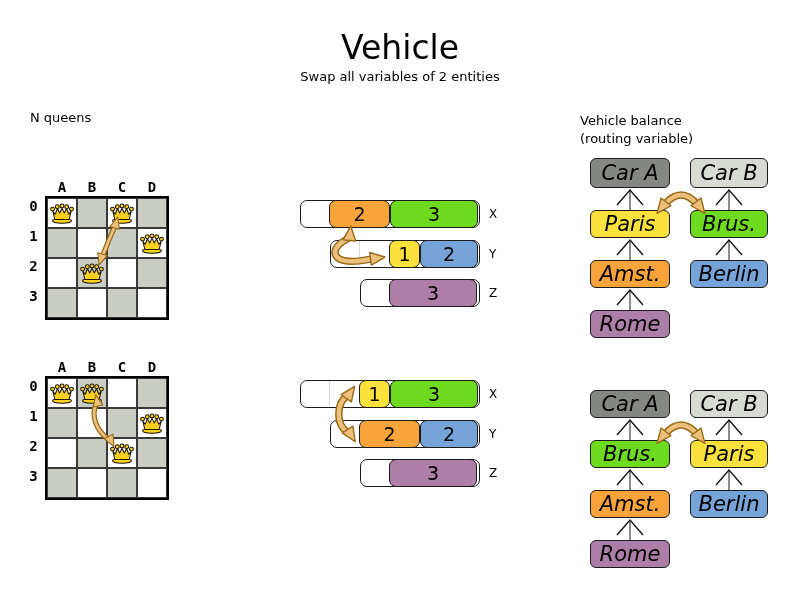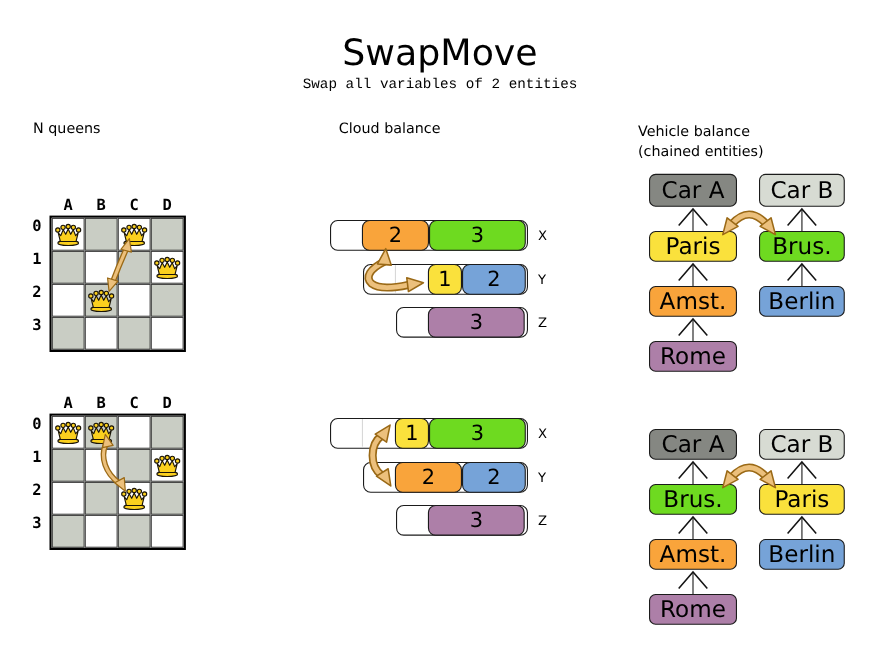--- a/index.html
+++ b/index.html
@@ -1,19 +1,19 @@
 <!DOCTYPE html>
 <html style="--orange: #F9A43B; --green: #6EDA20; --yellow: #FAE13C; --blue: #76A3D8; --purple: #AD7FA8; --car-dark: #858782; --car-light: #D7DBD3; --arrow: #ECC07C; --arrow-dark: #9A6916; --board-gray: #C9CDC4; --queen-gold: #FBD01E;"><head>
 <meta charset="utf-8">
 <style>
   html,body{margin:0;padding:0;background:#fff;}
   .page{position:relative;width:800px;height:600px;background:#fff;overflow:hidden;
         font-family:"DejaVu Sans","Liberation Sans",sans-serif;color:#000;}
   .title{position:absolute;top:30px;left:0;width:100%;text-align:center;font-size:33px;line-height:36px;}
-  .subtitle{position:absolute;top:69px;left:0;width:100%;text-align:center;font-size:13px;line-height:15px;font-family:Liberation Mono, monospace;}
+  .subtitle{position:absolute;top:69px;left:0;width:100%;text-align:center;font-size:13px;line-height:15px;}
   .colhead{position:absolute;font-size:13px;line-height:16px;}
   .colhead.two{line-height:18px;}
 
   
   .board{position:absolute;width:120px;height:120px;border:2px solid #000;box-sizing:content-box;}
   .cell{position:absolute;width:30px;height:30px;box-sizing:border-box;border:0.5px solid #3a3a3a;background:#fff;}
   .cell.dark{background:var(--board-gray);}
   .clabel{position:absolute;top:-19px;width:30px;text-align:center;
           font:600 14px "DejaVu Sans Mono","Liberation Mono",monospace;}
   .rlabel{position:absolute;left:-23px;width:19px;height:30px;line-height:30px;text-align:center;
@@ -23,21 +23,21 @@
   
   .crow{position:absolute;background:#fff;border:1.5px solid #1b1b1b;border-radius:7px;box-sizing:border-box;}
   .cblock{position:absolute;top:-1.5px;height:28px;border:1.5px solid #1b1b1b;border-radius:7px;
           box-sizing:border-box;display:flex;align-items:center;justify-content:center;
           font-size:19px;z-index:2;}
   .cdiv{position:absolute;top:0;width:1px;height:25px;background:#d8d8d8;}
   .zlabel{position:absolute;width:20px;height:28px;line-height:28px;font-size:12px;}
 
   
   .vbox{position:absolute;border:1.6px solid #1b1b1b;border-radius:6px;box-sizing:border-box;
-        display:flex;align-items:center;justify-content:center;font-size:21px;z-index:2;}
+        display:flex;align-items:center;justify-content:center;font-size:21px;z-index:2;font-style:italic;}
 
   
   .overlay{position:absolute;left:0;top:0;z-index:5;pointer-events:none;}
   .tan-outer{fill:none;stroke:var(--arrow-dark);stroke-width:7.4;stroke-linecap:round;}
   .tan-inner{fill:none;stroke:var(--arrow);stroke-width:4.4;stroke-linecap:round;}
   .thin .tan-outer{stroke-width:5.2;}
   .thin .tan-inner{stroke-width:2.8;}
   .tan-head{fill:var(--arrow);stroke:var(--arrow-dark);stroke-width:1.4;stroke-linejoin:round;}
   .link-line{stroke:#666;stroke-width:1.5;}
   .link-chev{stroke:#141414;stroke-width:1.4;fill:none;}
@@ -54,28 +54,27 @@
       <circle cx="12.8" cy="6.8" r="3"></circle>
       <circle cx="20" cy="5.6" r="3"></circle>
       <circle cx="27.2" cy="6.8" r="3"></circle>
       <circle cx="34.5" cy="10.5" r="3"></circle>
     </g>
   </defs>
 </svg>
 
 <div class="page">
 
-  <div class="title">SwapMove</div>
+  <div class="title">Vehicle</div>
   <div class="subtitle">Swap all variables of 2 entities</div>
 
   <div class="colhead" style="left:30px;top:110px;width:150px">N queens</div>
-  <div class="colhead" style="left:308px;top:110px;width:180px">Cloud balance</div>
   <div class="colhead two" style="left:580px;top:112px;width:200px">
     <div>Vehicle balance</div>
-    <div>(chained entities)</div>
+    <div>(routing variable)</div>
   </div>
 
   <div class="board" style="left:45px;top:196px">
       <div class="clabel" style="left: 0px;">A</div>
       <div class="clabel" style="left: 30px;">B</div>
       <div class="clabel" style="left: 60px;">C</div>
       <div class="clabel" style="left: 90px;">D</div>
       <div class="rlabel" style="top: 0px;">0</div>
       <div class="rlabel" style="top: 30px;">1</div>
       <div class="rlabel" style="top: 60px;">2</div>

